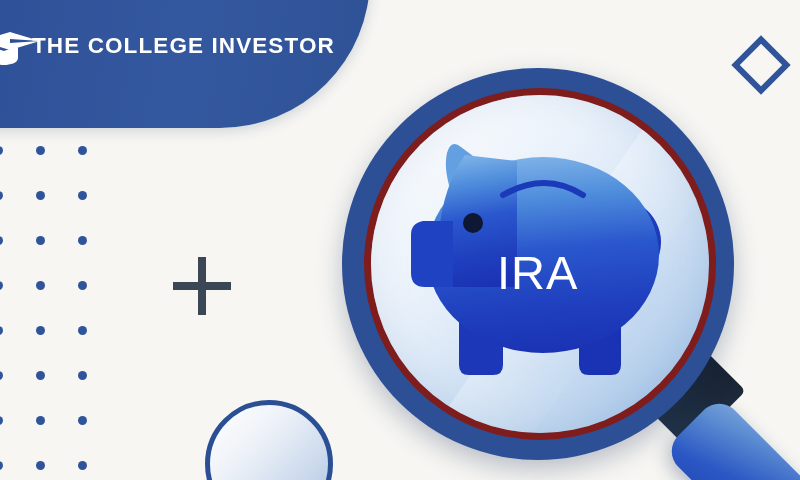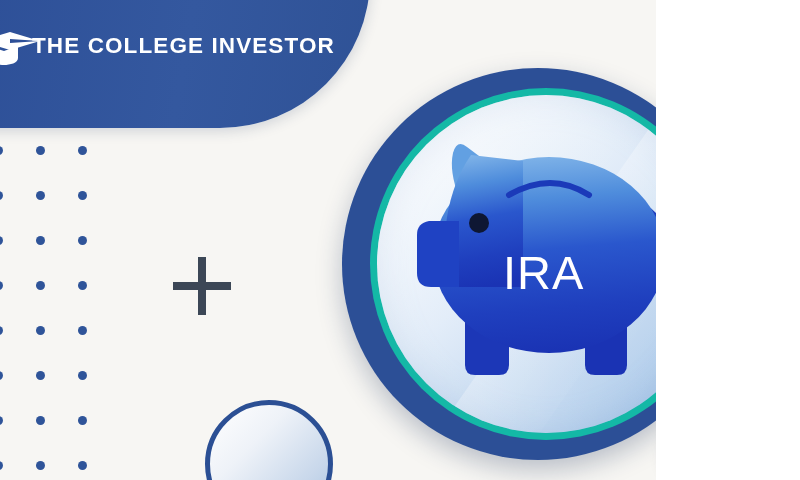--- a/index.html
+++ b/index.html
@@ -2,21 +2,21 @@
 <html><head>
 <meta charset="utf-8">
 <style>
   html, body {
     margin: 0;
     padding: 0;
     background: #ffffff;
   }
   #stage {
     position: relative;
-    width: 656px;
+    width: 800px;
     height: 480px;
     overflow: hidden;
     background: #f7f6f3;
     font-family: "Liberation Sans", sans-serif;
   }
 
   
   .dot-grid {
     position: absolute;
     left: -6px;
@@ -159,26 +159,26 @@
     left: 12px;
     top: 46px;
     width: 392px;
     height: 392px;
     border-radius: 50%;
     background: #2c4f96;
     box-shadow: 0 10px 26px rgba(25,45,85,.28);
   }
   .mag-ring-inner {
     position: absolute;
-    left: 28px;
+    left: 22px;
     top: 20px;
     width: 352px;
     height: 352px;
     border-radius: 50%;
-    background: #14b8a6;
+    background: #7f1d1d;
   }
   .mag-lens {
     position: absolute;
     left: 7px;
     top: 7px;
     width: 338px;
     height: 338px;
     border-radius: 50%;
     overflow: hidden;
     background:

